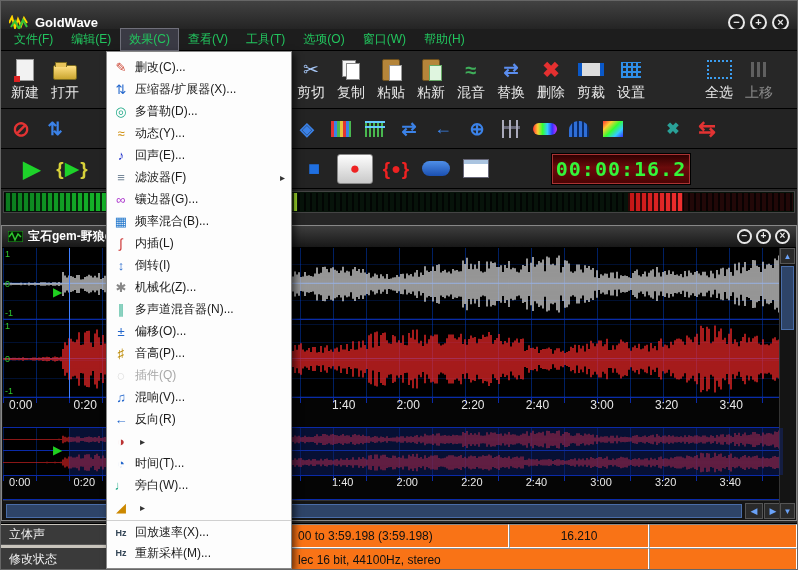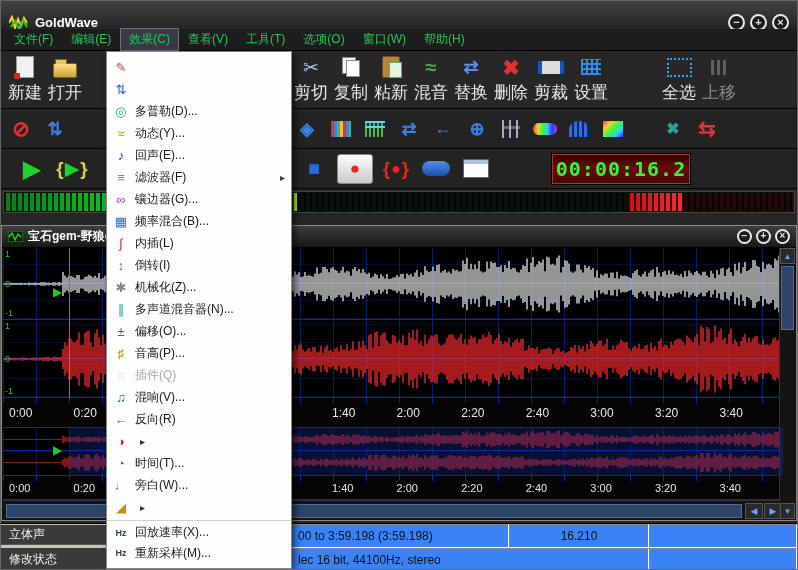--- a/index.html
+++ b/index.html
@@ -15,21 +15,21 @@
 .circ.sm{width:15px;height:15px;font-size:10px;line-height:10px;border-width:2px}
 
 
 #menubar{position:absolute;left:0;top:28px;width:100%;height:22px;background:#1d1d1d;display:flex;align-items:center;padding-left:4px;border-bottom:1px solid #000}
 .mb-item{font-size:12px;color:#22c55e;padding:2px 8px;border:1px solid transparent}
 .mb-item:nth-of-type(3){background:#3a3a44;border:1px solid #6f6f7a}
 
 
 #toolbar1{position:absolute;left:0;top:50px;width:100%;height:58px;background:#272727;display:flex;align-items:center;padding-left:4px;border-bottom:1px solid #000}
 .tb1-btn{width:40px;height:54px;display:flex;flex-direction:column;align-items:center;justify-content:center;gap:2px;flex:none}
-.tb1-btn .lbl{font-size:17px;color:#e8e8e8;white-space:nowrap}
+.tb1-btn .lbl{font-size:14px;color:#e8e8e8;white-space:nowrap}
 .tb1-btn .ic{width:26px;height:24px;position:relative;display:flex;align-items:center;justify-content:center;font-size:19px;line-height:1}
 .tb1-btn.disabled{opacity:.5}
 .gap-menu{margin-left:206px}
 .gap-group{margin-left:48px}
 .b-new .ic::before{content:"";width:16px;height:20px;background:#f2f2f2;border:1px solid #999}
 .b-new .ic::after{content:"";position:absolute;left:2px;bottom:0;width:6px;height:6px;background:#d22}
 .b-open .ic::before{content:"";width:22px;height:13px;background:linear-gradient(#ffe084,#caa52f);border:1px solid #7a6a20;border-radius:2px;margin-top:6px}
 .b-open .ic::after{content:"";position:absolute;top:4px;left:3px;width:10px;height:4px;background:#e8c45a;border:1px solid #7a6a20;border-bottom:none}
 .b-cut .ic{color:#a8c8f8}
 .b-copy .ic::before{content:"";position:absolute;left:4px;top:2px;width:12px;height:15px;background:#f5f5f5;border:1px solid #888}
@@ -90,21 +90,21 @@
 .ctitle{height:22px;background:linear-gradient(#3e3e3e,#181818);display:flex;align-items:center;padding:0 6px;border-bottom:1px solid #000}
 .ctitle .win-controls{gap:4px}
 .doc-ic{width:15px;height:11px;margin-right:5px;flex:none}
 .ctext{font-size:12px;font-weight:bold;color:#fff}
 .cbody{position:absolute;left:1px;top:22px;width:780px;height:272px;background:#000}
 .ch{position:relative;background:#000;border-bottom:1px solid #0a2aa8;overflow:hidden;
 background-image:repeating-linear-gradient(90deg,rgba(0,70,220,.45) 0 1px,transparent 1px 33px),linear-gradient(180deg,transparent 49%,rgba(0,90,255,.65) 49% 51%,transparent 51%),repeating-linear-gradient(0deg,rgba(0,70,220,.22) 0 1px,transparent 1px 18px)}
 .ch svg,.ov svg{display:block}
 .ch1{height:72px}.ch2{height:78px}
 .amp{position:absolute;left:2px;top:0;bottom:0;width:14px;display:flex;flex-direction:column;justify-content:space-between;font-size:9px;color:#2ec82e;z-index:3;padding:1px 0}
-.axis1,.axis2{background:#050505;color:#e8e8e8;display:flex;align-items:center;border-bottom:1px solid #0a2aa8;background-image:repeating-linear-gradient(90deg,#0a2aa8 0 1px,transparent 1px 33px);background-size:100% 5px;background-repeat:no-repeat;padding-left:4px;overflow:hidden}
+.axis1,.axis2{background:#050505;color:#e8e8e8;display:flex;align-items:flex-start;border-bottom:1px solid #0a2aa8;background-image:repeating-linear-gradient(90deg,#0a2aa8 0 1px,transparent 1px 33px);background-size:100% 5px;background-repeat:no-repeat;padding-left:4px;overflow:hidden}
 .axis1{height:30px;font-size:12px}
 .axis2{height:24px;font-size:11px}
 .tl{width:64.6px;flex:none;padding-left:2px;white-space:nowrap}
 .ov{position:relative;height:48px;background:#000;border-bottom:1px solid #0a2aa8;overflow:hidden;
 background-image:repeating-linear-gradient(90deg,rgba(0,70,220,.35) 0 1px,transparent 1px 33px)}
 .ov svg:first-of-type{border-bottom:1px solid #0a2aa8}
 .ov-sel{position:absolute;left:66px;right:0;top:0;bottom:0;background:rgba(20,45,150,.35);z-index:2}
 .hscroll{height:20px;background:#141414;display:flex;align-items:center;border-top:1px solid #333;padding:0 1px}
 .hthumb{height:14px;margin:0 2px;background:#2e4468;border:1px solid #4a6da8;flex:1}
 .hbtn{width:18px;height:16px;background:#2a2a2a;border:1px solid #555;color:#6aa2f8;font-size:9px;display:flex;align-items:center;justify-content:center;flex:none;margin-left:1px}
@@ -116,21 +116,21 @@
 .vbtn{height:16px;background:#2a2a2a;border:1px solid #555;color:#6aa2f8;font-size:8px;display:flex;align-items:center;justify-content:center;flex:none}
 .vthumb{height:64px;margin:2px 1px;background:#2e4468;border:1px solid #4a6da8;flex:none}
 .vfill{flex:1}
 
 
 #statusbar{position:absolute;left:0;right:0;top:522px;height:48px;background:#c8c4bc;border-top:1px solid #000;font-size:12px;color:#111}
 #statusbar>div{position:absolute;display:flex;align-items:center;white-space:nowrap;overflow:hidden}
 .sb-dark{background:#3a3a3a;color:#f0f0f0;border-right:1px solid #111;border-bottom:1px solid #555;padding-left:8px}
 #sb-ch{left:0;top:1px;width:148px;height:20px}
 #sb-mod{left:0;top:24px;width:148px;height:24px}
-.sb-field{background:#3b82f6;border:1px solid;border-color:#8a8a8a #fff #fff #8a8a8a;padding-left:6px}
+.sb-field{background:#f97316;border:1px solid;border-color:#8a8a8a #fff #fff #8a8a8a;padding-left:6px}
 #sb-sel{left:148px;top:0;width:360px;height:24px;padding-left:148px}
 #sb-len{left:508px;top:0;width:140px;height:24px;justify-content:center;padding-left:0}
 #sb-r1{left:648px;top:0;right:0;height:24px}
 #sb-fmt{left:148px;top:24px;width:500px;height:24px;padding-left:148px}
 #sb-r2{left:648px;top:24px;right:0;height:24px}
 
 
 #effects-menu{position:absolute;left:105px;top:50px;width:186px;background:#fdfdfd;border:1px solid #888;box-shadow:3px 3px 7px rgba(0,0,0,.6);z-index:90;padding:4px 0}
 .mi{height:22px;display:flex;align-items:center;padding:0 6px 0 4px;color:#1a1a1a;font-size:12px}
 .mico{width:20px;text-align:center;font-size:13px;margin-right:4px;flex:none}
@@ -202,20 +202,24 @@
         <span class="lbl">打开</span>
       </div>
       <div class="tb1-btn b-cut gap-menu">
         <span class="ic">✂</span>
         <span class="lbl">剪切</span>
       </div>
       <div class="tb1-btn b-copy">
         <span class="ic"></span>
         <span class="lbl">复制</span>
       </div>
+      <div class="tb1-btn b-paste">
+        <span class="ic"></span>
+        <span class="lbl">粘贴</span>
+      </div>
       <div class="tb1-btn b-pastenew">
         <span class="ic"></span>
         <span class="lbl">粘新</span>
       </div>
       <div class="tb1-btn b-mix">
         <span class="ic">≈</span>
         <span class="lbl">混音</span>
       </div>
       <div class="tb1-btn b-replace">
         <span class="ic">⇄</span>
@@ -390,24 +394,26 @@
     <div class="sb-field" id="sb-len">16.210</div>
     <div class="sb-field" id="sb-r1"></div>
     <div class="sb-field" id="sb-fmt">lec 16 bit, 44100Hz, stereo</div>
     <div class="sb-field" id="sb-r2"></div>
   </div>
 
   <div id="effects-menu">
 
   <div class="mi">
         <span class="mico">✎</span>
+        <span class="milab">删改(C)...</span>
         <span class="marrow"></span>
       </div>
       <div class="mi">
         <span class="mico">⇅</span>
+        <span class="milab">压缩器/扩展器(X)...</span>
         <span class="marrow"></span>
       </div>
       <div class="mi">
         <span class="mico">◎</span>
         <span class="milab">多普勒(D)...</span>
         <span class="marrow"></span>
       </div>
       <div class="mi">
         <span class="mico">≈</span>
         <span class="milab">动态(Y)...</span>

